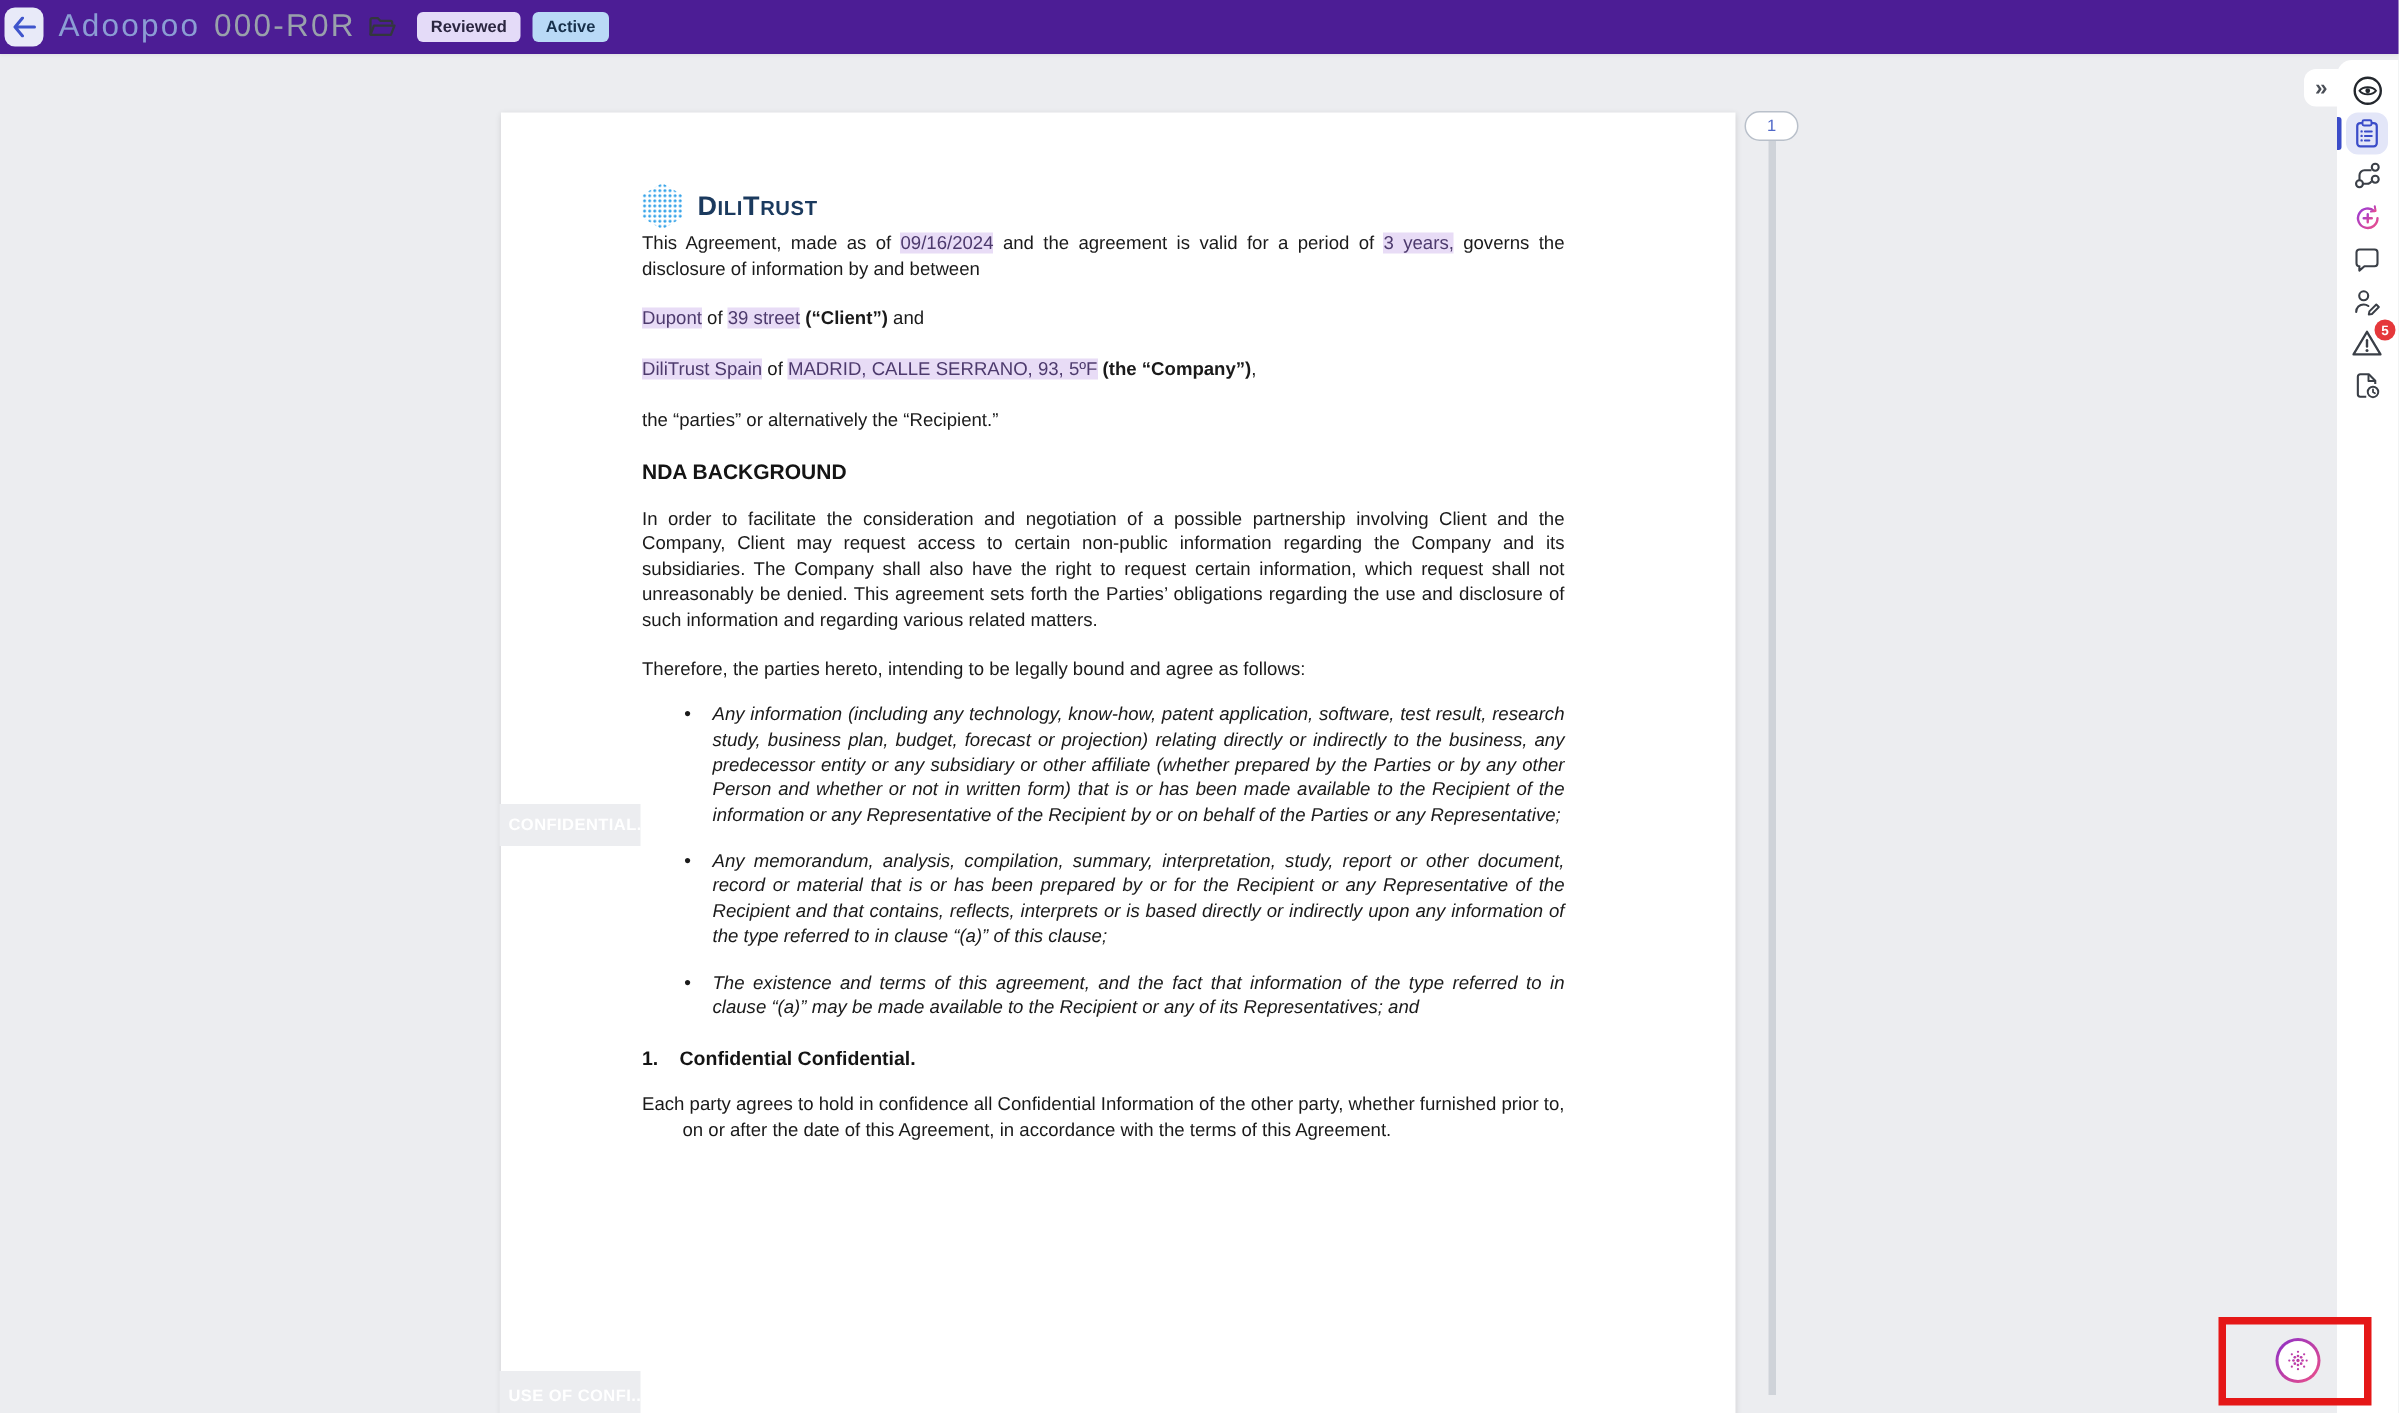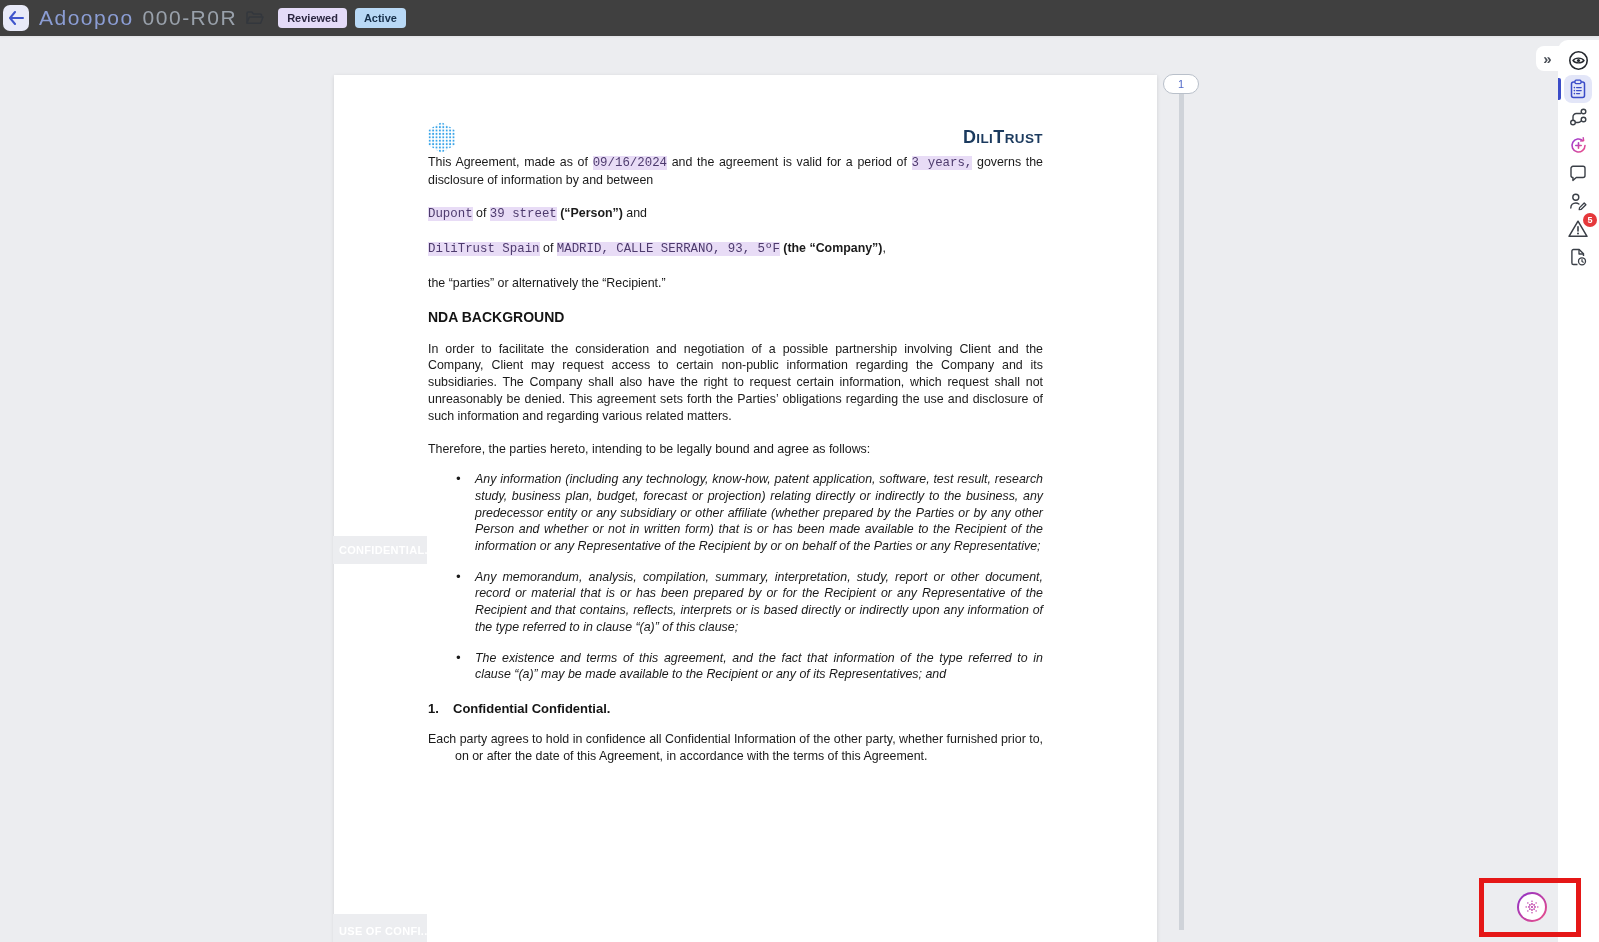--- a/index.html
+++ b/index.html
@@ -1,53 +1,53 @@
 <!DOCTYPE html>
 <html><head>
 <meta charset="utf-8">
 <style>
   * { margin:0; padding:0; box-sizing:border-box; }
   html,body { width:1599px; height:942px; overflow:hidden; background:#ecedf0;
               font-family:"Liberation Sans", sans-serif; }
 
   
-  #topbar { position:absolute; left:0; top:0; width:1599px; height:36px; background:#404040;
+  #topbar { position:absolute; left:0; top:0; width:1599px; height:36px; background:#4c1d95;
             display:flex; align-items:center; z-index:40; box-shadow:0 1px 2px rgba(0,0,0,.05); }
   .back-btn { width:26px; height:26px; margin-left:3px; border-radius:7px; background:#e8eaf8;
               display:flex; align-items:center; justify-content:center; cursor:pointer; }
   .back-btn svg { display:block; }
   .doc-name { margin-left:10px; font-size:21px; font-weight:300; letter-spacing:1.5px; white-space:nowrap; }
   .doc-name .t1 { color:#8b9dd4; }
   .doc-name .t2 { color:#99a1ab; margin-left:9px; }
   .folder-ic { margin-left:8px; display:flex; align-items:center; }
   .badge { height:20px; border-radius:4px; padding:0 9px; font-size:11px; font-weight:600;
            display:flex; align-items:center; margin-left:8px; }
   .badge.reviewed { background:#e4dbf8; color:#2b2640; margin-left:14px; }
   .badge.active   { background:#b9d9f6; color:#17304b; }
 
   
   #main { position:absolute; left:0; top:36px; width:1599px; height:906px; background:#ecedf0; overflow:hidden; }
 
   #page { position:absolute; left:334px; top:39px; width:823px; height:1200px; background:#ffffff;
           box-shadow:0 1px 4px rgba(0,0,0,.12); padding:45px 114px 0 94px; }
 
   
-  .logo-row { display:flex; align-items:center; gap:10px; height:34px;justify-content:space-between; }
+  .logo-row { display:flex; align-items:center; gap:10px; height:34px; }
   .wordmark { color:#1b3a5e; font-weight:700; letter-spacing:.4px; white-space:nowrap; }
   .wordmark .big { font-size:18px; }
   .wordmark .sm  { font-size:13.5px; }
 
   .doc-title { text-align:center; font-weight:700; font-size:15.5px; color:#141414;
                margin:44px 0 23px; letter-spacing:.2px; }
   .doc-p { font-size:12.4px; line-height:1.35; color:#1a1a1a; margin:0 0 17px; }
   .doc-p.j { text-align:justify; }
   .doc-p.hang { padding-left:27px; text-indent:-27px; }
   .doc-p.tight { margin-bottom:2px; }
   .doc-h { font-weight:700; font-size:14px; color:#141414; margin:4px 0 16px; }
-  .hl { background:#e8dcf6; color:#4d3a6d; cursor:pointer;font-family:Liberation Mono, monospace; }
+  .hl { background:#e8dcf6; color:#4d3a6d; cursor:pointer; }
   .b  { font-weight:700; }
   .doc-bullets { list-style:none; margin:13px 0 17px; }
   .doc-bullets li { position:relative; padding-left:47px; text-align:justify;
                     font-size:12.4px; line-height:1.35; color:#1a1a1a; margin-bottom:14px;font-style:italic; }
   .doc-bullets li::before { content:"\2022"; position:absolute; left:28px; top:-1px; font-size:13px; }
   .doc-num { display:flex; font-weight:700; font-size:13px; color:#141414; margin:18px 0 15px; }
   .doc-num .n { width:25px; }
 
   
   .clause-tag { position:absolute; left:333px; width:94px; height:28px; background:#ecedf0;
@@ -116,21 +116,21 @@
           <pattern id="dots" width="3.4" height="3.4" patternUnits="userSpaceOnUse">
             <circle cx="1.7" cy="1.7" r="1" fill="#35a3e8"></circle>
           </pattern>
         </defs>
         <path d="M13.5 0 L27 8 V23 L13.5 31 L0 23 V8 Z" fill="url(#dots)"></path>
       </svg>
       <span class="wordmark"><span class="big">D</span><span class="sm">ILI</span><span class="big">T</span><span class="sm">RUST</span></span>
     </div>
     <div id="doc-body">
         <div class="doc-p j"><span>This Agreement, made as of </span><span class="hl">09/16/2024</span><span> and the agreement is valid for a period of </span><span class="hl"> 3 years,</span><span> governs the disclosure of information by and between</span></div>
-        <div class="doc-p"><span class="hl">Dupont</span><span> of </span><span class="hl">39 street</span><span> </span><span class="b">(“Person”)</span><span> and</span></div>
+        <div class="doc-p"><span class="hl">Dupont</span><span> of </span><span class="hl">39 street</span><span> </span><span class="b">(“Client”)</span><span> and</span></div>
         <div class="doc-p"><span class="hl">DiliTrust Spain</span><span> of </span><span class="hl">MADRID, CALLE SERRANO, 93, 5ºF</span><span> </span><span class="b">(the “Company”)</span><span>,</span></div>
         <div class="doc-p"><span>the “parties” or alternatively the “Recipient.”</span></div>
         <div class="doc-h">NDA BACKGROUND</div>
         <div class="doc-p j"><span>In order to facilitate the consideration and negotiation of a possible partnership involving Client and the Company, Client may request access to certain non-public information regarding the Company and its subsidiaries. The Company shall also have the right to request certain information, which request shall not unreasonably be denied. This agreement sets forth the Parties’ obligations regarding the use and disclosure of such information and regarding various related matters.</span></div>
         <div class="doc-p tight"><span>Therefore, the parties hereto, intending to be legally bound and agree as follows:</span></div>
         <ul class="doc-bullets">
           <li>Any information (including any technology, know-how, patent application, software, test result, research study, business plan, budget, forecast or projection) relating directly or indirectly to the business, any predecessor entity or any subsidiary or other affiliate (whether prepared by the Parties or by any other Person and whether or not in written form) that is or has been made available to the Recipient of the information or any Representative of the Recipient by or on behalf of the Parties or any Representative;</li>
           <li>Any memorandum, analysis, compilation, summary, interpretation, study, report or other document, record or material that is or has been prepared by or for the Recipient or any Representative of the Recipient and that contains, reflects, interprets or is based directly or indirectly upon any information of the type referred to in clause “(a)” of this clause;</li>
           <li>The existence and terms of this agreement, and the fact that information of the type referred to in clause “(a)” may be made available to the Recipient or any of its Representatives; and</li>
         </ul>

